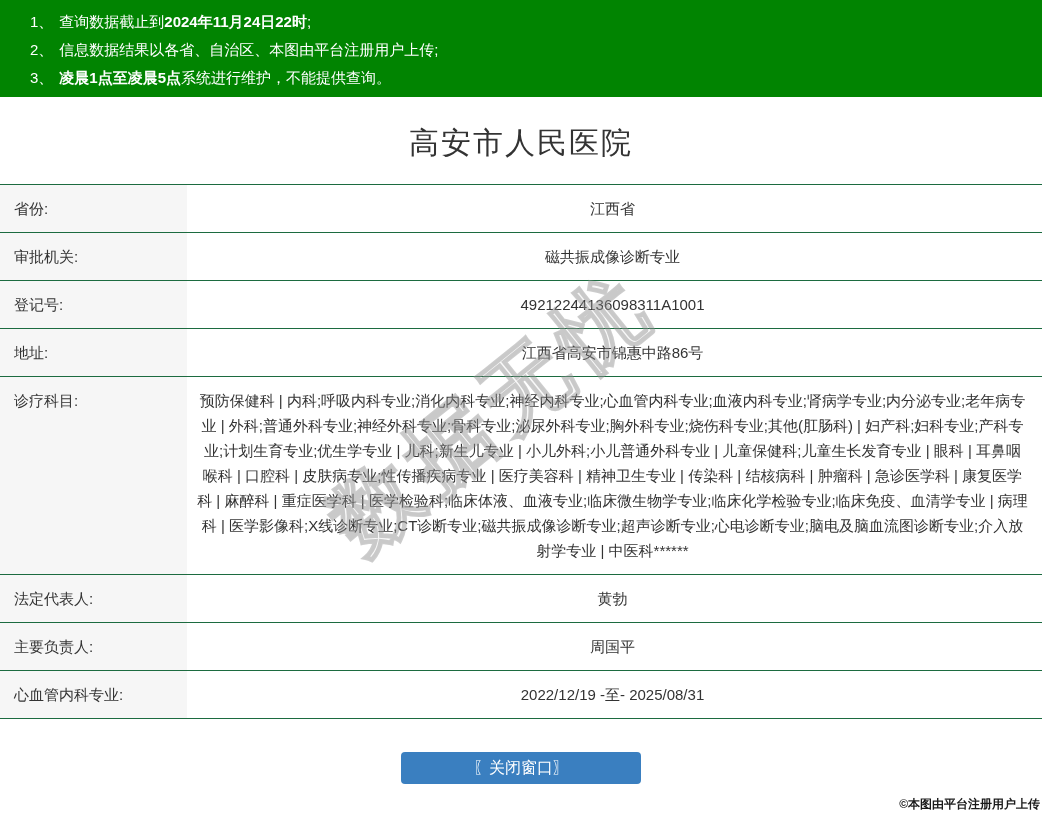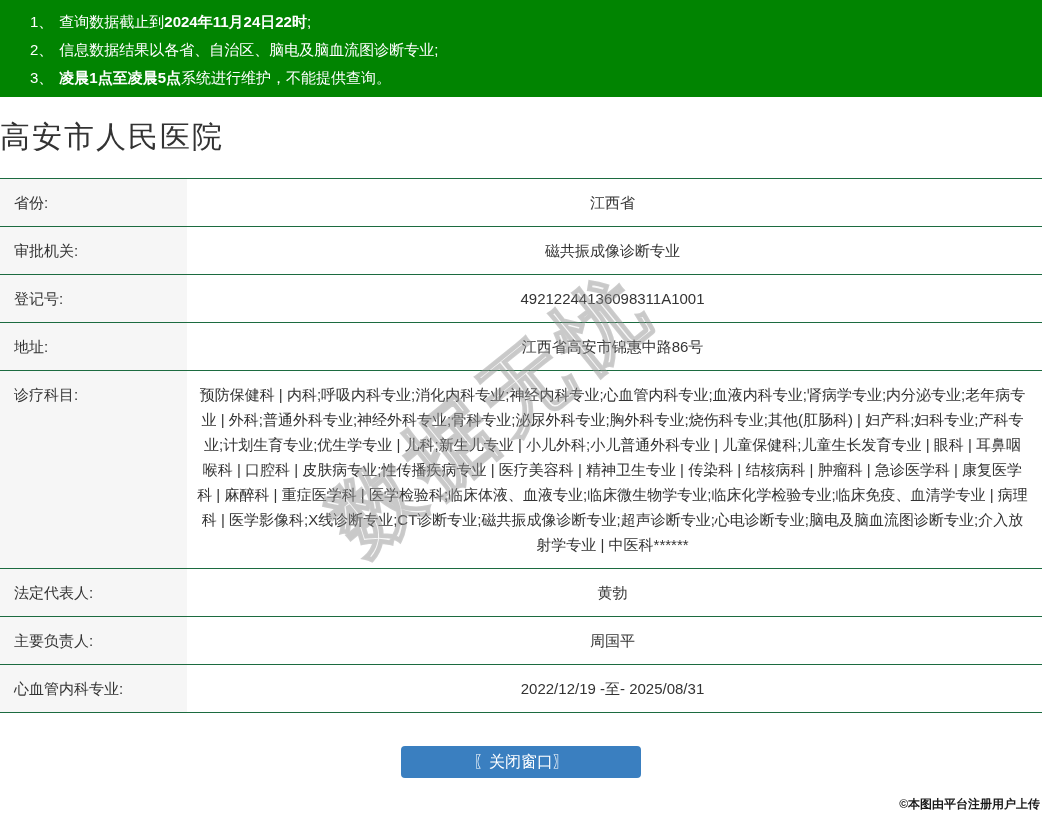--- a/index.html
+++ b/index.html
@@ -21,21 +21,22 @@
   .notice-line {
     font-size: 15px;
     line-height: 28px;
     white-space: nowrap;
   }
   .notice-line .np { margin-right: 6px; }
   .notice-line b { font-weight: 700; }
 
   
   .page-title {
-    margin-top: 20px;
+    margin-top: 26px;
+    text-align: center;
     font-size: 30px;
     font-weight: 400;
     color: #333333;
     letter-spacing: 2px;
   }
 
   
   table.info {
     width: 100%;
     border-collapse: collapse;
@@ -101,21 +102,21 @@
   }
 </style>
 </head>
 <body>
 
 <div class="notice-bar">
   <div class="notice-line">
     <span class="np">1、</span><span>查询数据截止到</span><b>2024年11月24日22时</b><span>;</span>
   </div>
   <div class="notice-line">
-    <span class="np">2、</span><span>信息数据结果以各省、自治区、脑电及脑血流图诊断专业;</span><b></b><span></span>
+    <span class="np">2、</span><span>信息数据结果以各省、自治区、本图由平台注册用户上传;</span><b></b><span></span>
   </div>
   <div class="notice-line">
     <span class="np">3、</span><span></span><b>凌晨1点至凌晨5点</b><span>系统进行维护，不能提供查询。</span>
   </div>
 </div>
 
 <h1 class="page-title">高安市人民医院</h1>
 
 <table class="info">
   <tbody>

